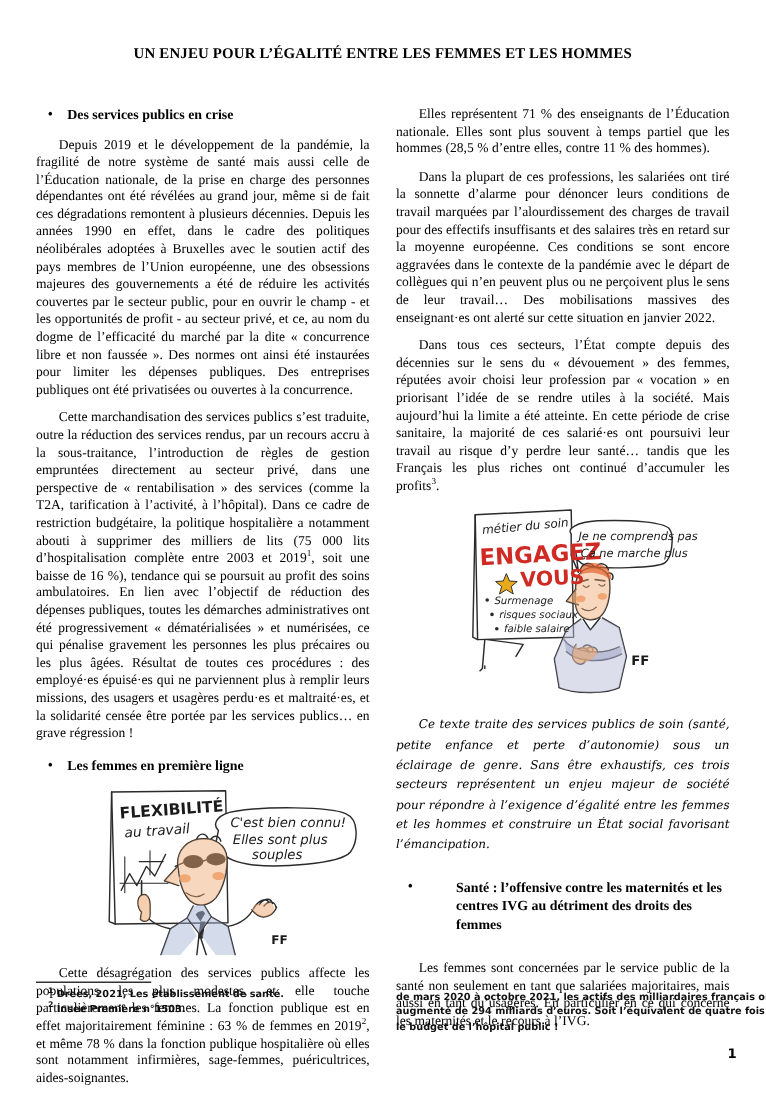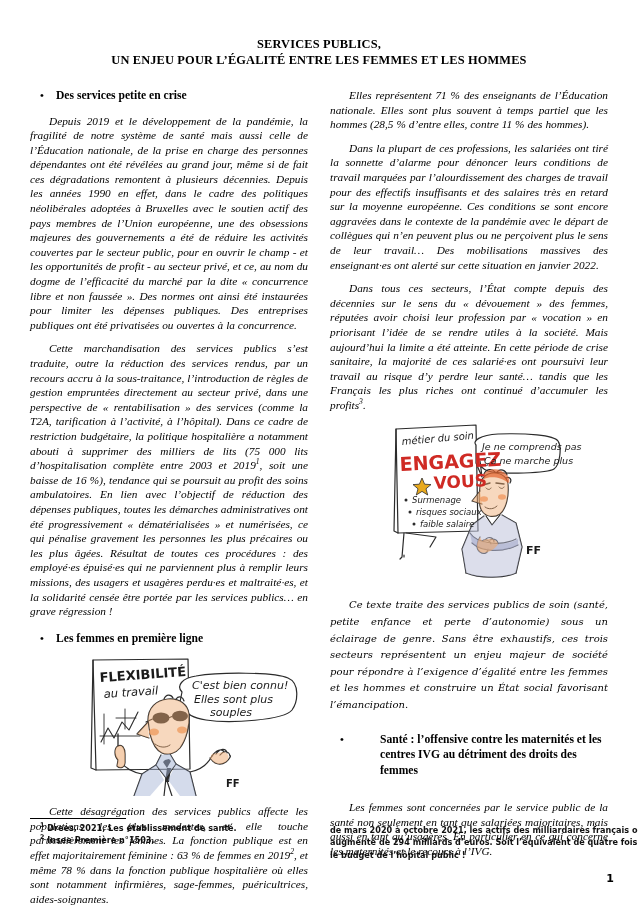--- a/index.html
+++ b/index.html
@@ -69,21 +69,20 @@
   .heading.h-indent .htext { text-indent: 0; margin-left: 24px; }
 
   p.body {
     margin: 0 0 9px 0;
     font-size: 11.3px;
     line-height: 14.6px;
     text-align: justify;
     text-indent: 19px;
     hyphens: none;
     word-spacing: 0.1px;
-    font-style: italic;
   }
 
   p.italic-note {
     margin: 0;
     font-size: 10px;
     line-height: 16.6px;
     text-align: justify;
     text-indent: 19px;
     font-style: italic;
     font-family: "DejaVu Serif", "Liberation Serif", serif;
@@ -128,29 +127,28 @@
     font-weight: bold;
     font-size: 11px;
   }
 </style>
 </head>
 <body>
 
 <div class="page">
 
   <div class="title-block">
-    <div class="title-line">SERVICES PUBLICS,</div>
     <div class="title-line">UN ENJEU POUR L’ÉGALITÉ ENTRE LES FEMMES ET LES HOMMES</div>
   </div>
 
   <div class="col col-left">
 
     <div class="heading">
       <span class="bullet">•</span>
-      <span class="htext">Des services petite en crise</span>
+      <span class="htext">Des services publics en crise</span>
     </div>
 
     <p class="body">Depuis 2019 et le développement de la pandémie, la fragilité de notre système de santé mais aussi celle de l’Éducation nationale, de la prise en charge des personnes dépendantes ont été révélées au grand jour, même si de fait ces dégradations remontent à plusieurs décennies. Depuis les années 1990 en effet, dans le cadre des politiques néolibérales adoptées à Bruxelles avec le soutien actif des pays membres de l’Union européenne, une des obsessions majeures des gouvernements a été de réduire les activités couvertes par le secteur public, pour en ouvrir le champ - et les opportunités de profit - au secteur privé, et ce, au nom du dogme de l’efficacité du marché par la dite « concurrence libre et non faussée ». Des normes ont ainsi été instaurées pour limiter les dépenses publiques. Des entreprises publiques ont été privatisées ou ouvertes à la concurrence.</p>
 
     <p class="body"><span>Cette marchandisation des services publics s’est traduite, outre la réduction des services rendus, par un recours accru à la sous-traitance, l’introduction de règles de gestion empruntées directement au secteur privé, dans une perspective de « rentabilisation » des services (comme la T2A, tarification à l’activité, à l’hôpital). Dans ce cadre de restriction budgétaire, la politique hospitalière a notamment abouti à supprimer des milliers de lits (75 000 lits d’hospitalisation complète entre 2003 et 2019</span><sup>1</sup><span>, soit une baisse de 16 %), tendance qui se poursuit au profit des soins ambulatoires. En lien avec l’objectif de réduction des dépenses publiques, toutes les démarches administratives ont été progressivement « dématérialisées » et numérisées, ce qui pénalise gravement les personnes les plus précaires ou les plus âgées. Résultat de toutes ces procédures : des employé·es épuisé·es qui ne parviennent plus à remplir leurs missions, des usagers et usagères perdu·es et maltraité·es, et la solidarité censée être portée par les services publics… en grave régression !</span></p>
 
     <div class="heading" style="margin-top:12px;">
       <span class="bullet">•</span>
       <span class="htext">Les femmes en première ligne</span>
     </div>

